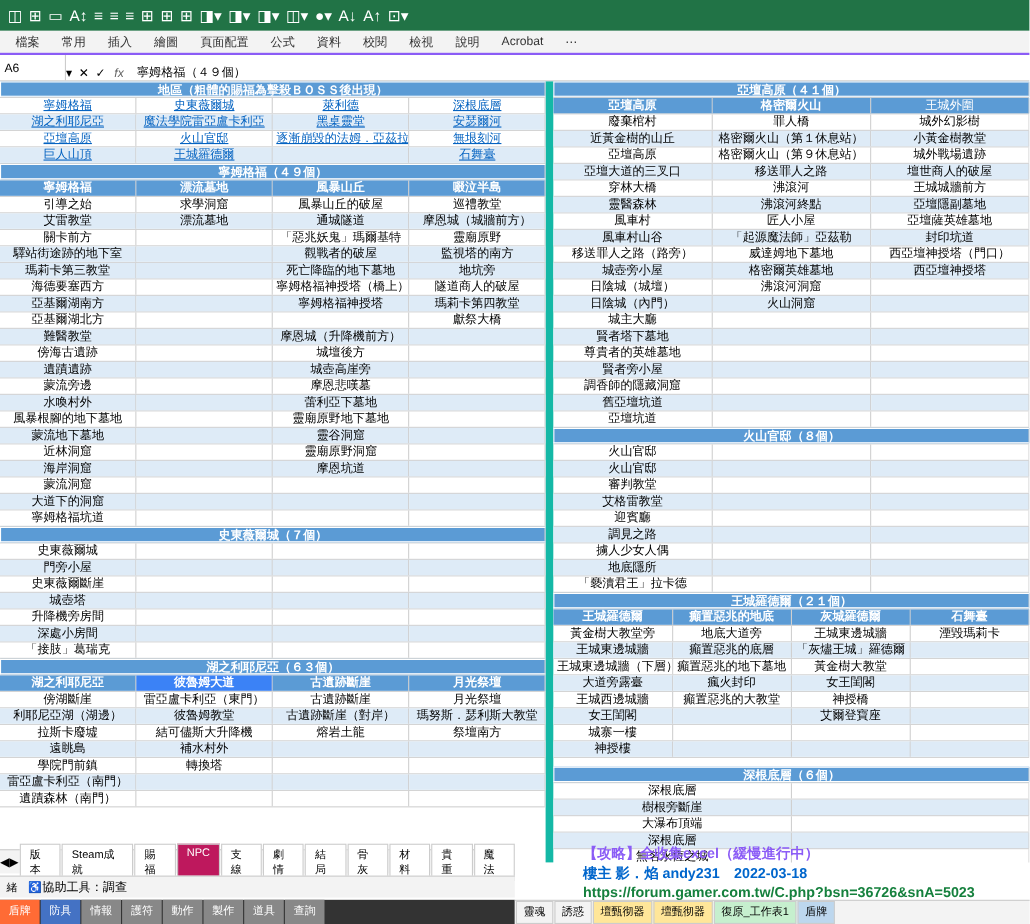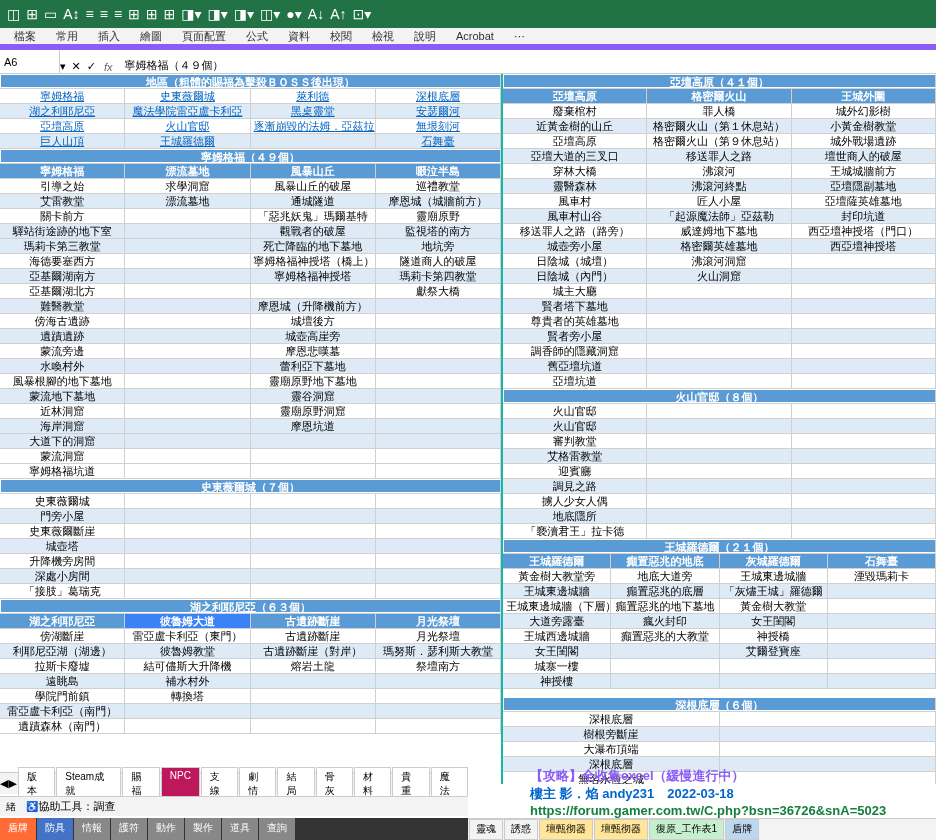--- a/index.html
+++ b/index.html
@@ -1,27 +1,27 @@
 <!DOCTYPE html>
 <html><head>
 <meta charset="utf-8">
 <style>
 *{margin:0;padding:0;box-sizing:border-box;font-family:"Microsoft JhengHei",sans-serif;font-size:11px}
 body{background:#fff;width:936px;height:840px;overflow:hidden;position:relative}
 .ribbon{background:#217346;height:28px;display:flex;align-items:center;padding:0 4px;color:#fff}
 .ribbon span{margin:0 3px;font-size:14px}
-.menubar{background:#f3f3f3;height:22px;display:flex;align-items:center;padding:0 4px;border-bottom:6px solid #8b5cf6}
+.menubar{background:#f3f3f3;height:22px;display:flex;align-items:center;padding:0 4px;border-bottom:2px solid #8b5cf6}
 .menubar span{margin:0 10px;color:#333;font-size:11px}
 .formula{height:24px;display:flex;align-items:flex-end;border-bottom:1px solid #ccc;background:#fff}
 .cellref{width:60px;padding:0 4px;border-right:1px solid #ccc;height:100%;display:flex;align-items:center}
 .fx{padding:0 8px;font-style:italic;color:#666}
 .fval{padding:0 4px}
 .workspace{display:flex;height:calc(100% - 130px)}
 .pane{overflow:hidden;position:relative}
-.pane.left{width:544px;border-right:2px solid #14b8a6}
+.pane.left{width:544px;border-right:7px solid #14b8a6}
 .pane.right{width:468px}
 .grid{font-size:10px}
 .hdr{background:#5b9bd5;color:#fff;text-align:center;padding:2px;font-weight:bold;border:1px solid #fff}
 .row{display:flex;border-bottom:1px solid #d0d0d0}
 .cell{border-right:1px solid #d0d0d0;padding:1px 3px;text-align:center;overflow:hidden;white-space:nowrap;height:14px;line-height:12px}
 .cell.link{color:#0563c1;text-decoration:underline}
 .cell.alt{background:#deebf7}
 .subheader{display:flex}
 .subheader .cell{background:#5b9bd5;color:#fff;font-weight:bold}
 .full{width:100%}
@@ -235,30 +235,30 @@
             <div class="cell c4">靈廟原野洞窟</div>
             <div class="cell c4"></div>
           </div>
           <div class="row">
             <div class="cell c4 alt">海岸洞窟</div>
             <div class="cell c4 alt"></div>
             <div class="cell c4 alt">摩恩坑道</div>
             <div class="cell c4 alt"></div>
           </div>
           <div class="row">
+            <div class="cell c4">蒙流洞窟</div>
+            <div class="cell c4"></div>
+            <div class="cell c4"></div>
+            <div class="cell c4"></div>
+          </div>
+          <div class="row">
             <div class="cell c4 alt">大道下的洞窟</div>
             <div class="cell c4 alt"></div>
             <div class="cell c4 alt"></div>
             <div class="cell c4 alt"></div>
-          </div>
-          <div class="row">
-            <div class="cell c4">蒙流洞窟</div>
-            <div class="cell c4"></div>
-            <div class="cell c4"></div>
-            <div class="cell c4"></div>
           </div>
           <div class="row">
             <div class="cell c4">寧姆格福坑道</div>
             <div class="cell c4"></div>
             <div class="cell c4"></div>
             <div class="cell c4"></div>
           </div>
         </div>
 <div class="row">
           <div class="cell hdr full">史東薇爾城（７個）</div>
@@ -364,21 +364,21 @@
 </div>
 
 <div class="pane right">
 <div class="grid">
 <div class="row">
           <div class="cell hdr full">亞壇高原（４１個）</div>
         </div>
 <div class="row subheader" id="yatan-h">
           <div class="cell c3" style="background: rgb(91, 155, 213); color: rgb(255, 255, 255); font-weight: bold;">亞壇高原</div>
           <div class="cell c3" style="background: rgb(91, 155, 213); color: rgb(255, 255, 255); font-weight: bold;">格密爾火山</div>
-          <div class="cell c3" style="background: rgb(91, 155, 213); color: rgb(255, 255, 255); font-weight: bold;">王城外圍</div>
+          <div class="cell c3" style="background: rgb(91, 155, 213); color: rgb(255, 255, 255); font-weight: normal;">王城外圍</div>
         </div>
 <div id="yatan-b">
           <div class="row">
             <div class="cell c3">廢棄棺村</div>
             <div class="cell c3">罪人橋</div>
             <div class="cell c3">城外幻影樹</div>
           </div>
           <div class="row">
             <div class="cell c3 alt">近黃金樹的山丘</div>
             <div class="cell c3 alt">格密爾火山（第１休息站）</div>

